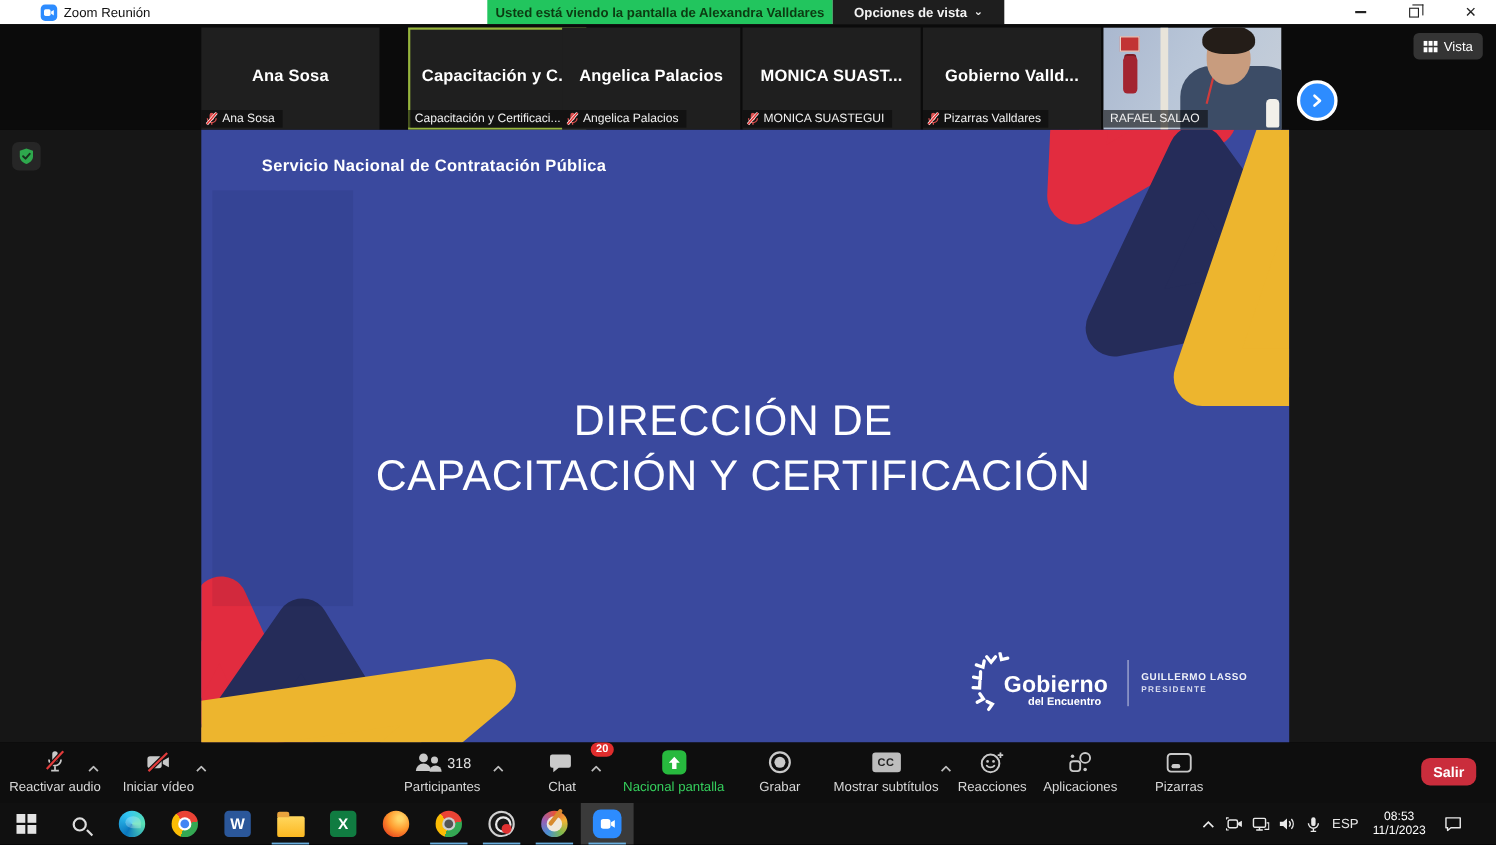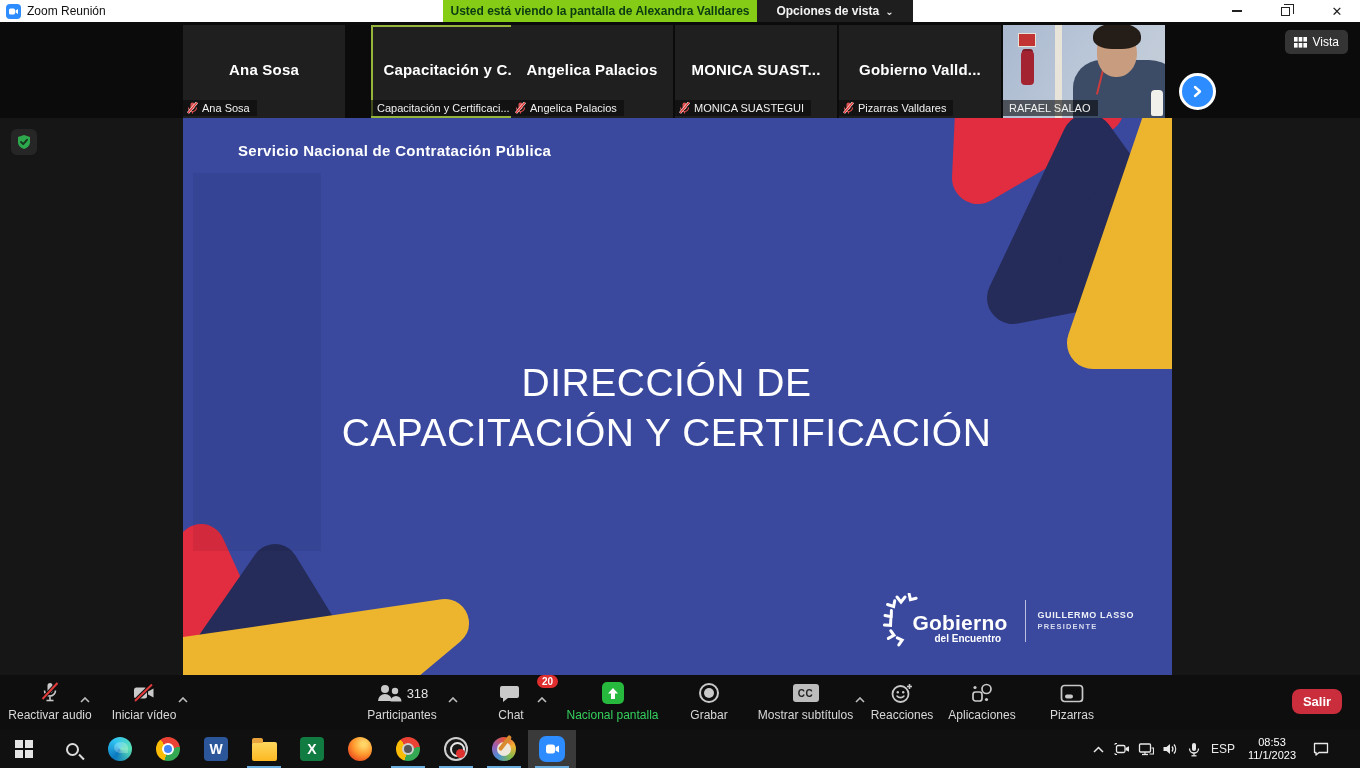--- a/index.html
+++ b/index.html
@@ -1,23 +1,23 @@
 <!DOCTYPE html>
 <html><head>
 <meta charset="utf-8">
 <style>
   html,body{margin:0;padding:0;background:#000;}
   *{box-sizing:border-box;font-family:"Liberation Sans","DejaVu Sans",sans-serif;}
   .screen{position:relative;width:1360px;height:768px;overflow:hidden;background:#000;}
 
   
   .titlebar{position:absolute;left:0;top:0;width:1360px;height:22px;background:#fff;display:flex;align-items:center;}
-  .tb-title{display:flex;align-items:center;gap:6px;padding-left:6px;font-size:12px;color:#111;}
+  .tb-title{display:flex;align-items:center;gap:6px;padding-left:6px;font-size:12px;color:#111;margin-left:31px;}
   .zoom-appicon{width:15px;height:15px;border-radius:4px;background:#2d8cff;display:flex;align-items:center;justify-content:center;}
-  .share-banner{position:absolute;left:443px;top:0;height:22px;width:314px;background:#84cc16;color:#0c3b12;
+  .share-banner{position:absolute;left:443px;top:0;height:22px;width:314px;background:#22c55e;color:#0c3b12;
     font-size:12px;font-weight:bold;display:flex;align-items:center;justify-content:center;}
   .view-options{position:absolute;left:757px;top:0;height:22px;width:156px;background:#1e1e1e;color:#f2f2f2;
     font-size:12px;font-weight:bold;display:flex;align-items:center;justify-content:center;gap:6px;}
   .win-btn{position:absolute;top:0;width:34px;height:22px;display:flex;align-items:center;justify-content:center;color:#222;font-size:12px;}
   .min-glyph{display:block;width:10px;height:1.5px;background:#222;}
   .restore-glyph{position:relative;width:9px;height:9px;border:1.2px solid #222;}
   .restore-glyph::before{content:"";position:absolute;left:2px;top:-4px;width:9px;height:9px;border:1.2px solid #222;border-left:none;border-bottom:none;}
 
   
   .strip{position:absolute;left:0;top:22px;width:1360px;height:96px;background:#0b0b0b;}

